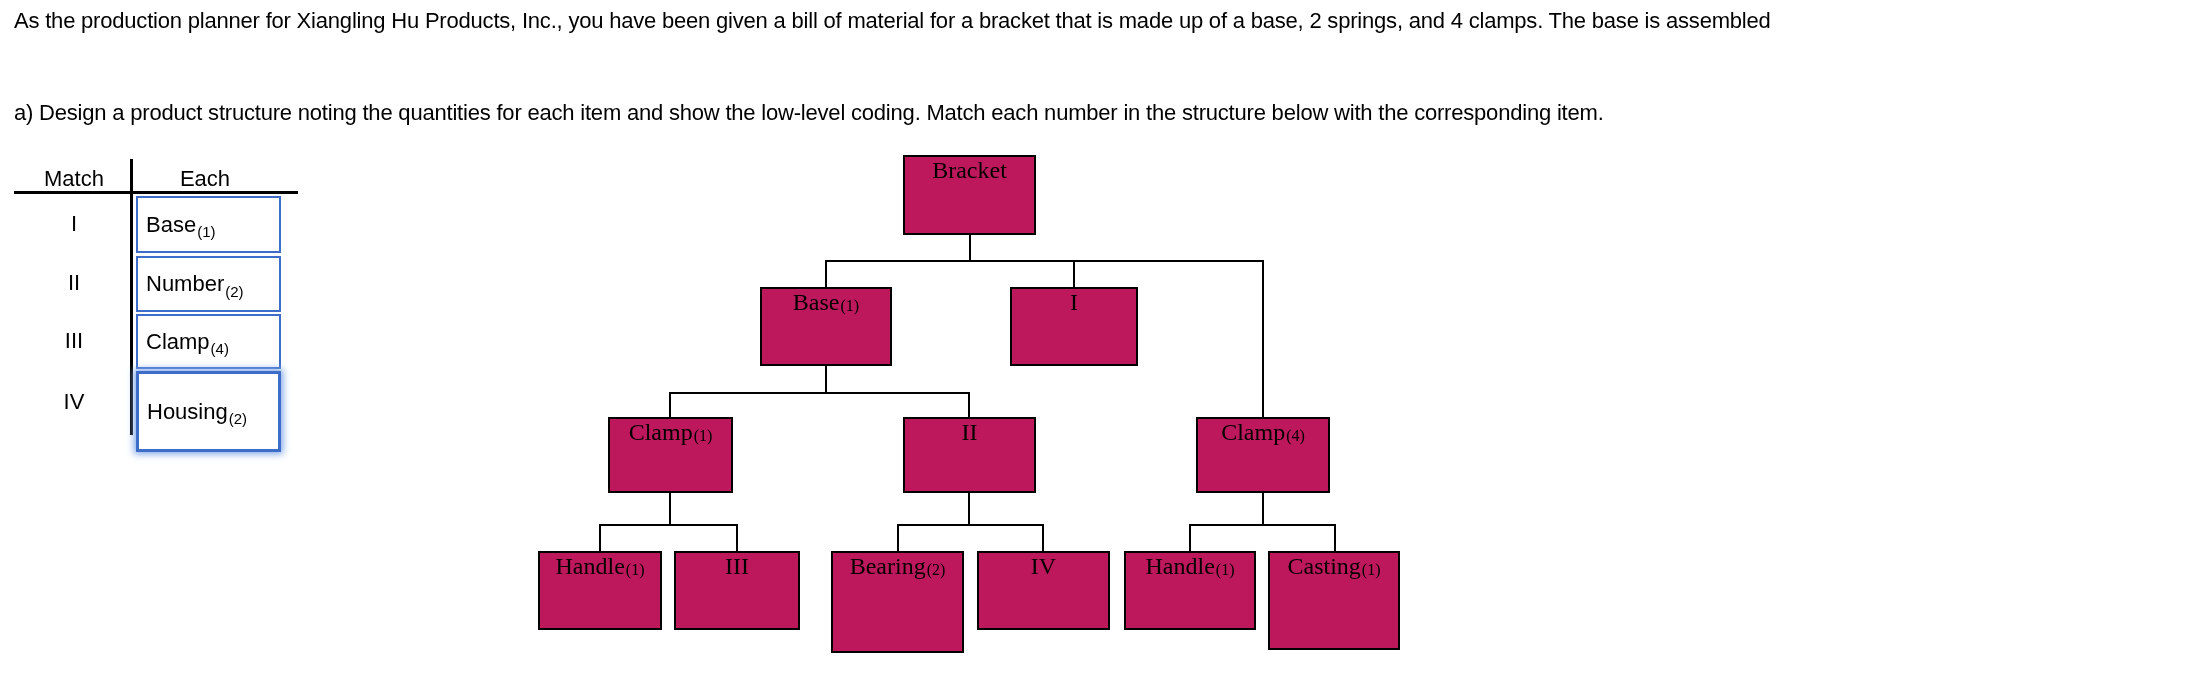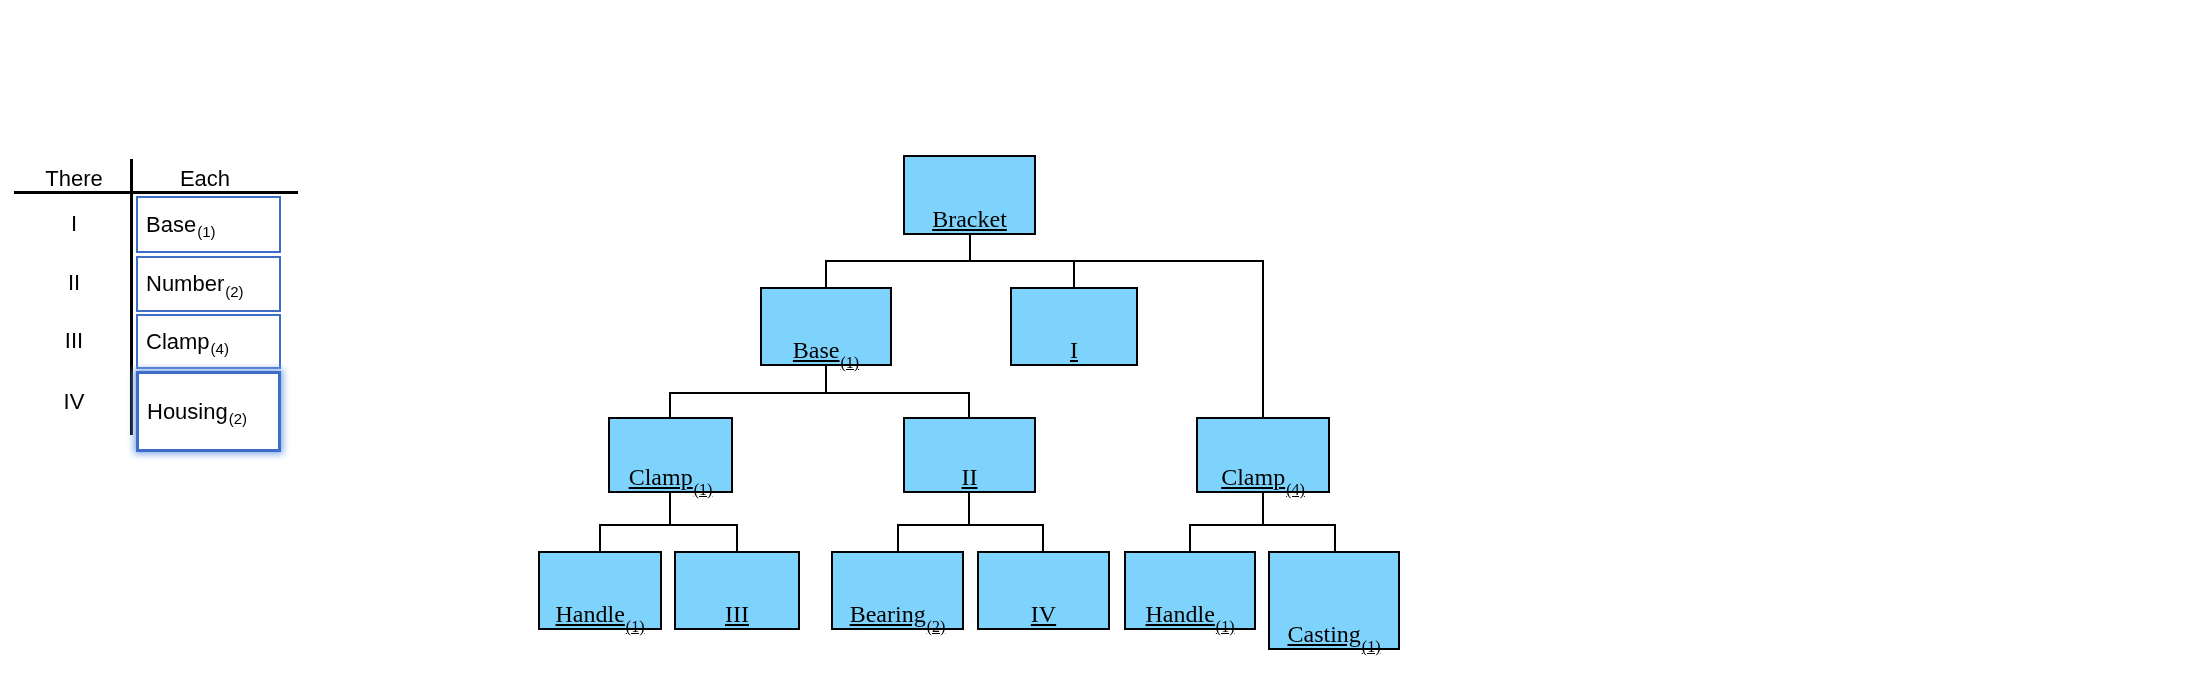--- a/index.html
+++ b/index.html
@@ -15,35 +15,37 @@
   .row-num{position:absolute;left:20px;width:108px;font-size:22px;text-align:center;}
   .ans-box{
     position:absolute;left:136px;width:145px;box-sizing:border-box;
     border:2.5px solid var(--accent,#3D6DC9);background:#fff;
     display:flex;align-items:center;padding-left:8px;font-size:22px;cursor:pointer;
   }
   .ans-box.focused{border-width:3.5px;box-shadow:0 0 7px 2px var(--glow,#7FA7E8);}
   .sub{font-size:15px;position:relative;top:7px;margin-left:1px;}
   
   .tnode{
-    position:absolute;box-sizing:border-box;border:2px solid #000;background:#7dd3fc;
-    display:flex;align-items:flex-end;justify-content:center;
-    font-family:"Liberation Serif",serif;font-size:24px;text-decoration:underline;
+    position:absolute;box-sizing:border-box;border:2px solid #000;background:#be185d;
+    display:flex;align-items:flex-start;justify-content:center;
+    font-family:"Liberation Serif",serif;font-size:24px;
   }
   .tnode .tsub{font-size:16px;position:relative;top:8px;margin-left:1px;font-family:"Liberation Serif",serif;}
   .cline{position:absolute;background:#000;}
 </style>
 </head>
 <body>
 
 <div id="screen">
 
+  <div class="ptext" style="top:8px">As the production planner for Xiangling Hu Products, Inc., you have been given a bill of material for a bracket that is made up of a base, 2 springs, and 4 clamps. The base is assembled</div>
+  <div class="ptext" style="top:100px">a) Design a product structure noting the quantities for each item and show the low-level coding. Match each number in the structure below with the corresponding item.</div>
 
   <div>
-    <div class="col-head" style="left:20px;top:166px;width:108px">There</div>
+    <div class="col-head" style="left:20px;top:166px;width:108px">Match</div>
     <div class="col-head" style="left:160px;top:166px;width:90px">Each</div>
     <div class="tline" style="left:130px;top:159px;width:2.5px;height:276px"></div>
     <div class="tline" style="left:14px;top:191px;width:284px;height:2.5px"></div>
 
     <div class="row-num" style="top:211px">I</div>
     <div class="row-num" style="top:270px">II</div>
     <div class="row-num" style="top:328px">III</div>
     <div class="row-num" style="top:389px">IV</div>
 
     <div class="ans-box" style="top:196px;height:57px">
@@ -90,21 +92,21 @@
         <span class="tsub">(4)</span>
     </div>
 
     <div class="tnode" style="left:538px;top:551px;width:124px;height:79px">
       <span>Handle</span>
         <span class="tsub">(1)</span>
     </div>
     <div class="tnode" style="left:674px;top:551px;width:126px;height:79px">
       <span>III</span>
     </div>
-    <div class="tnode" style="left:831px;top:551px;width:133px;height:79px">
+    <div class="tnode" style="left:831px;top:551px;width:133px;height:102px">
       <span>Bearing</span>
         <span class="tsub">(2)</span>
     </div>
     <div class="tnode" style="left:977px;top:551px;width:133px;height:79px">
       <span>IV</span>
     </div>
     <div class="tnode" style="left:1124px;top:551px;width:132px;height:79px">
       <span>Handle</span>
         <span class="tsub">(1)</span>
     </div>

